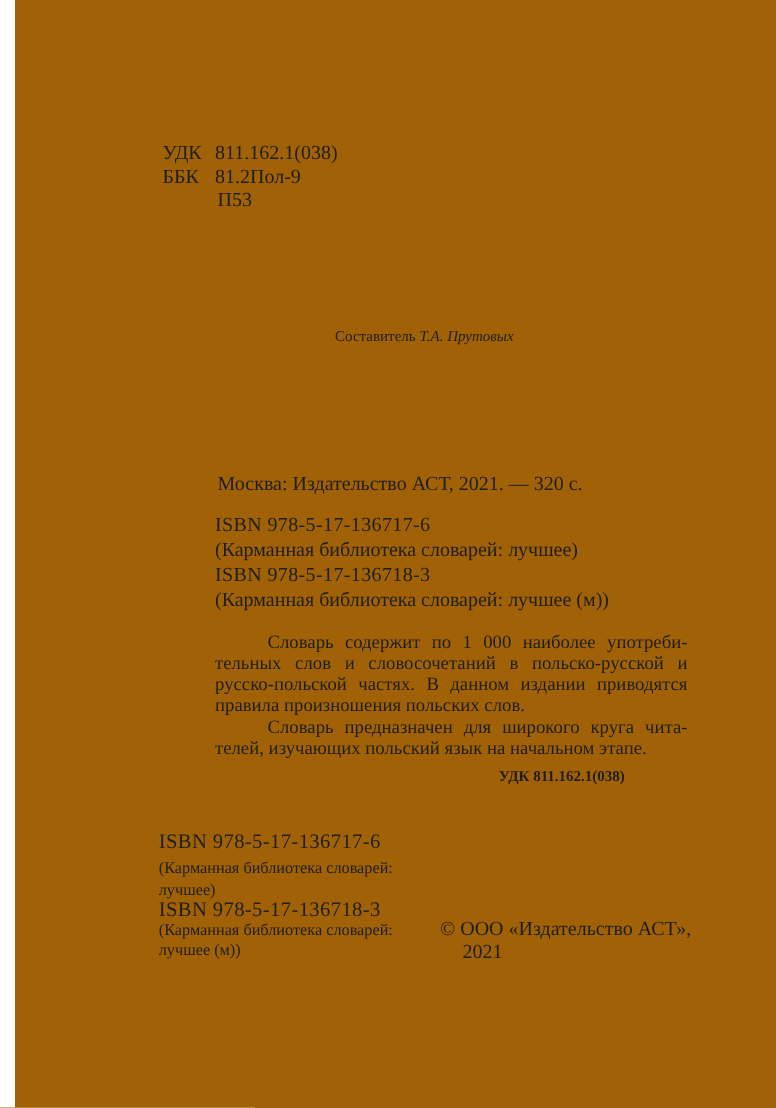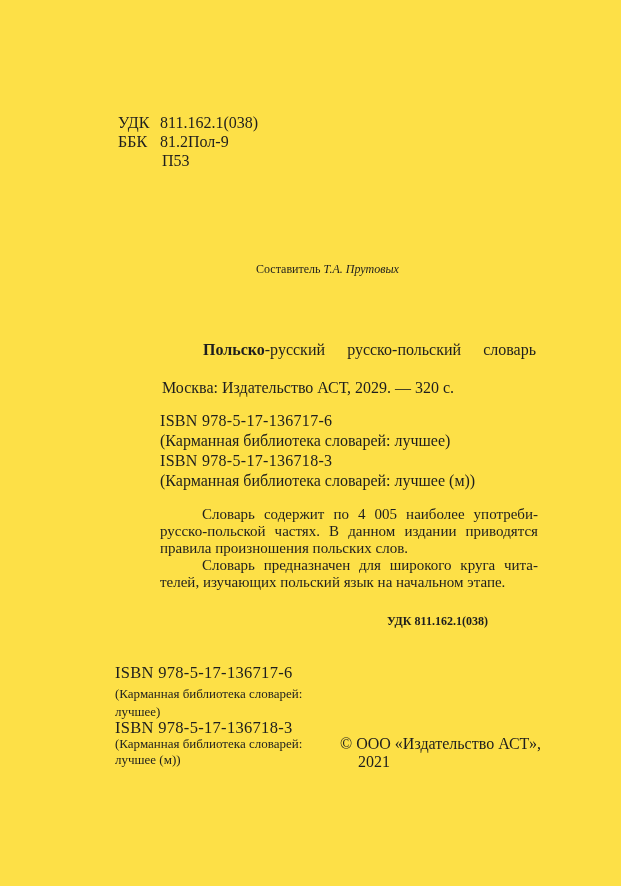--- a/index.html
+++ b/index.html
@@ -4,21 +4,21 @@
 <style>
   html, body { margin: 0; padding: 0; }
   body {
     width: 621px; height: 886px;
     background: #ffffff;
     font-family: "Liberation Serif", "DejaVu Serif", serif;
     color: #1e1e1e;
     position: relative;
     overflow: hidden;
   }
-  .page { position: absolute; inset: 0; background: #fde047; }
+  .page { position: absolute; inset: 0; background: #a16207; margin-left: 12px; }
   .abs { position: absolute; }
   .nowrap { white-space: nowrap; }
   .jst { text-align: justify; text-align-last: justify; }
   .it { font-style: italic; }
   .bold { font-weight: bold; }
 
   
   .top-codes { left: 118px; top: 113px; font-size: 16px; line-height: 19px; }
   .top-codes .row { display: flex; }
   .top-codes .lbl { width: 42px; flex: 0 0 42px; }
@@ -77,34 +77,32 @@
     </div>
     <div class="row sign-row">
       <span>П53</span>
     </div>
   </div>
 
   <div class="abs compiler nowrap">
     <span>Составитель</span> <span class="it">Т.А. Прутовых</span>
   </div>
 
-  <div class="abs bib-line bib1 jst">
-    <span class="bold">Польско</span><span>-русский русско-польский словарь</span>
-  </div>
-  <div class="abs bib-line bib3 nowrap">Москва: Издательство АСТ, 2029. — 320 с.</div>
+  <div class="abs bib-line bib3 nowrap">Москва: Издательство АСТ, 2021. — 320 с.</div>
 
   <div class="abs isbn-block">
     <div class="isbn nowrap">ISBN 978-5-17-136717-6</div>
     <div class="nowrap">(Карманная библиотека словарей: лучшее)</div>
     <div class="isbn nowrap">ISBN 978-5-17-136718-3</div>
     <div class="nowrap">(Карманная библиотека словарей: лучшее (м))</div>
   </div>
 
   <div class="abs annot">
-    <div class="ind jst">Словарь содержит по 4 005 наиболее употреби-</div>
+    <div class="ind jst">Словарь содержит по 1 000 наиболее употреби-</div>
+    <div class="jst">тельных слов и словосочетаний в польско-русской и</div>
     <div class="jst">русско-польской частях. В данном издании приводятся</div>
     <div>правила произношения польских слов.</div>
     <div class="ind jst">Словарь предназначен для широкого круга чита-</div>
     <div>телей, изучающих польский язык на начальном этапе.</div>
   </div>
 
   <div class="abs codes-right">
     <div class="nowrap">УДК 811.162.1(038)</div>
   </div>
 

